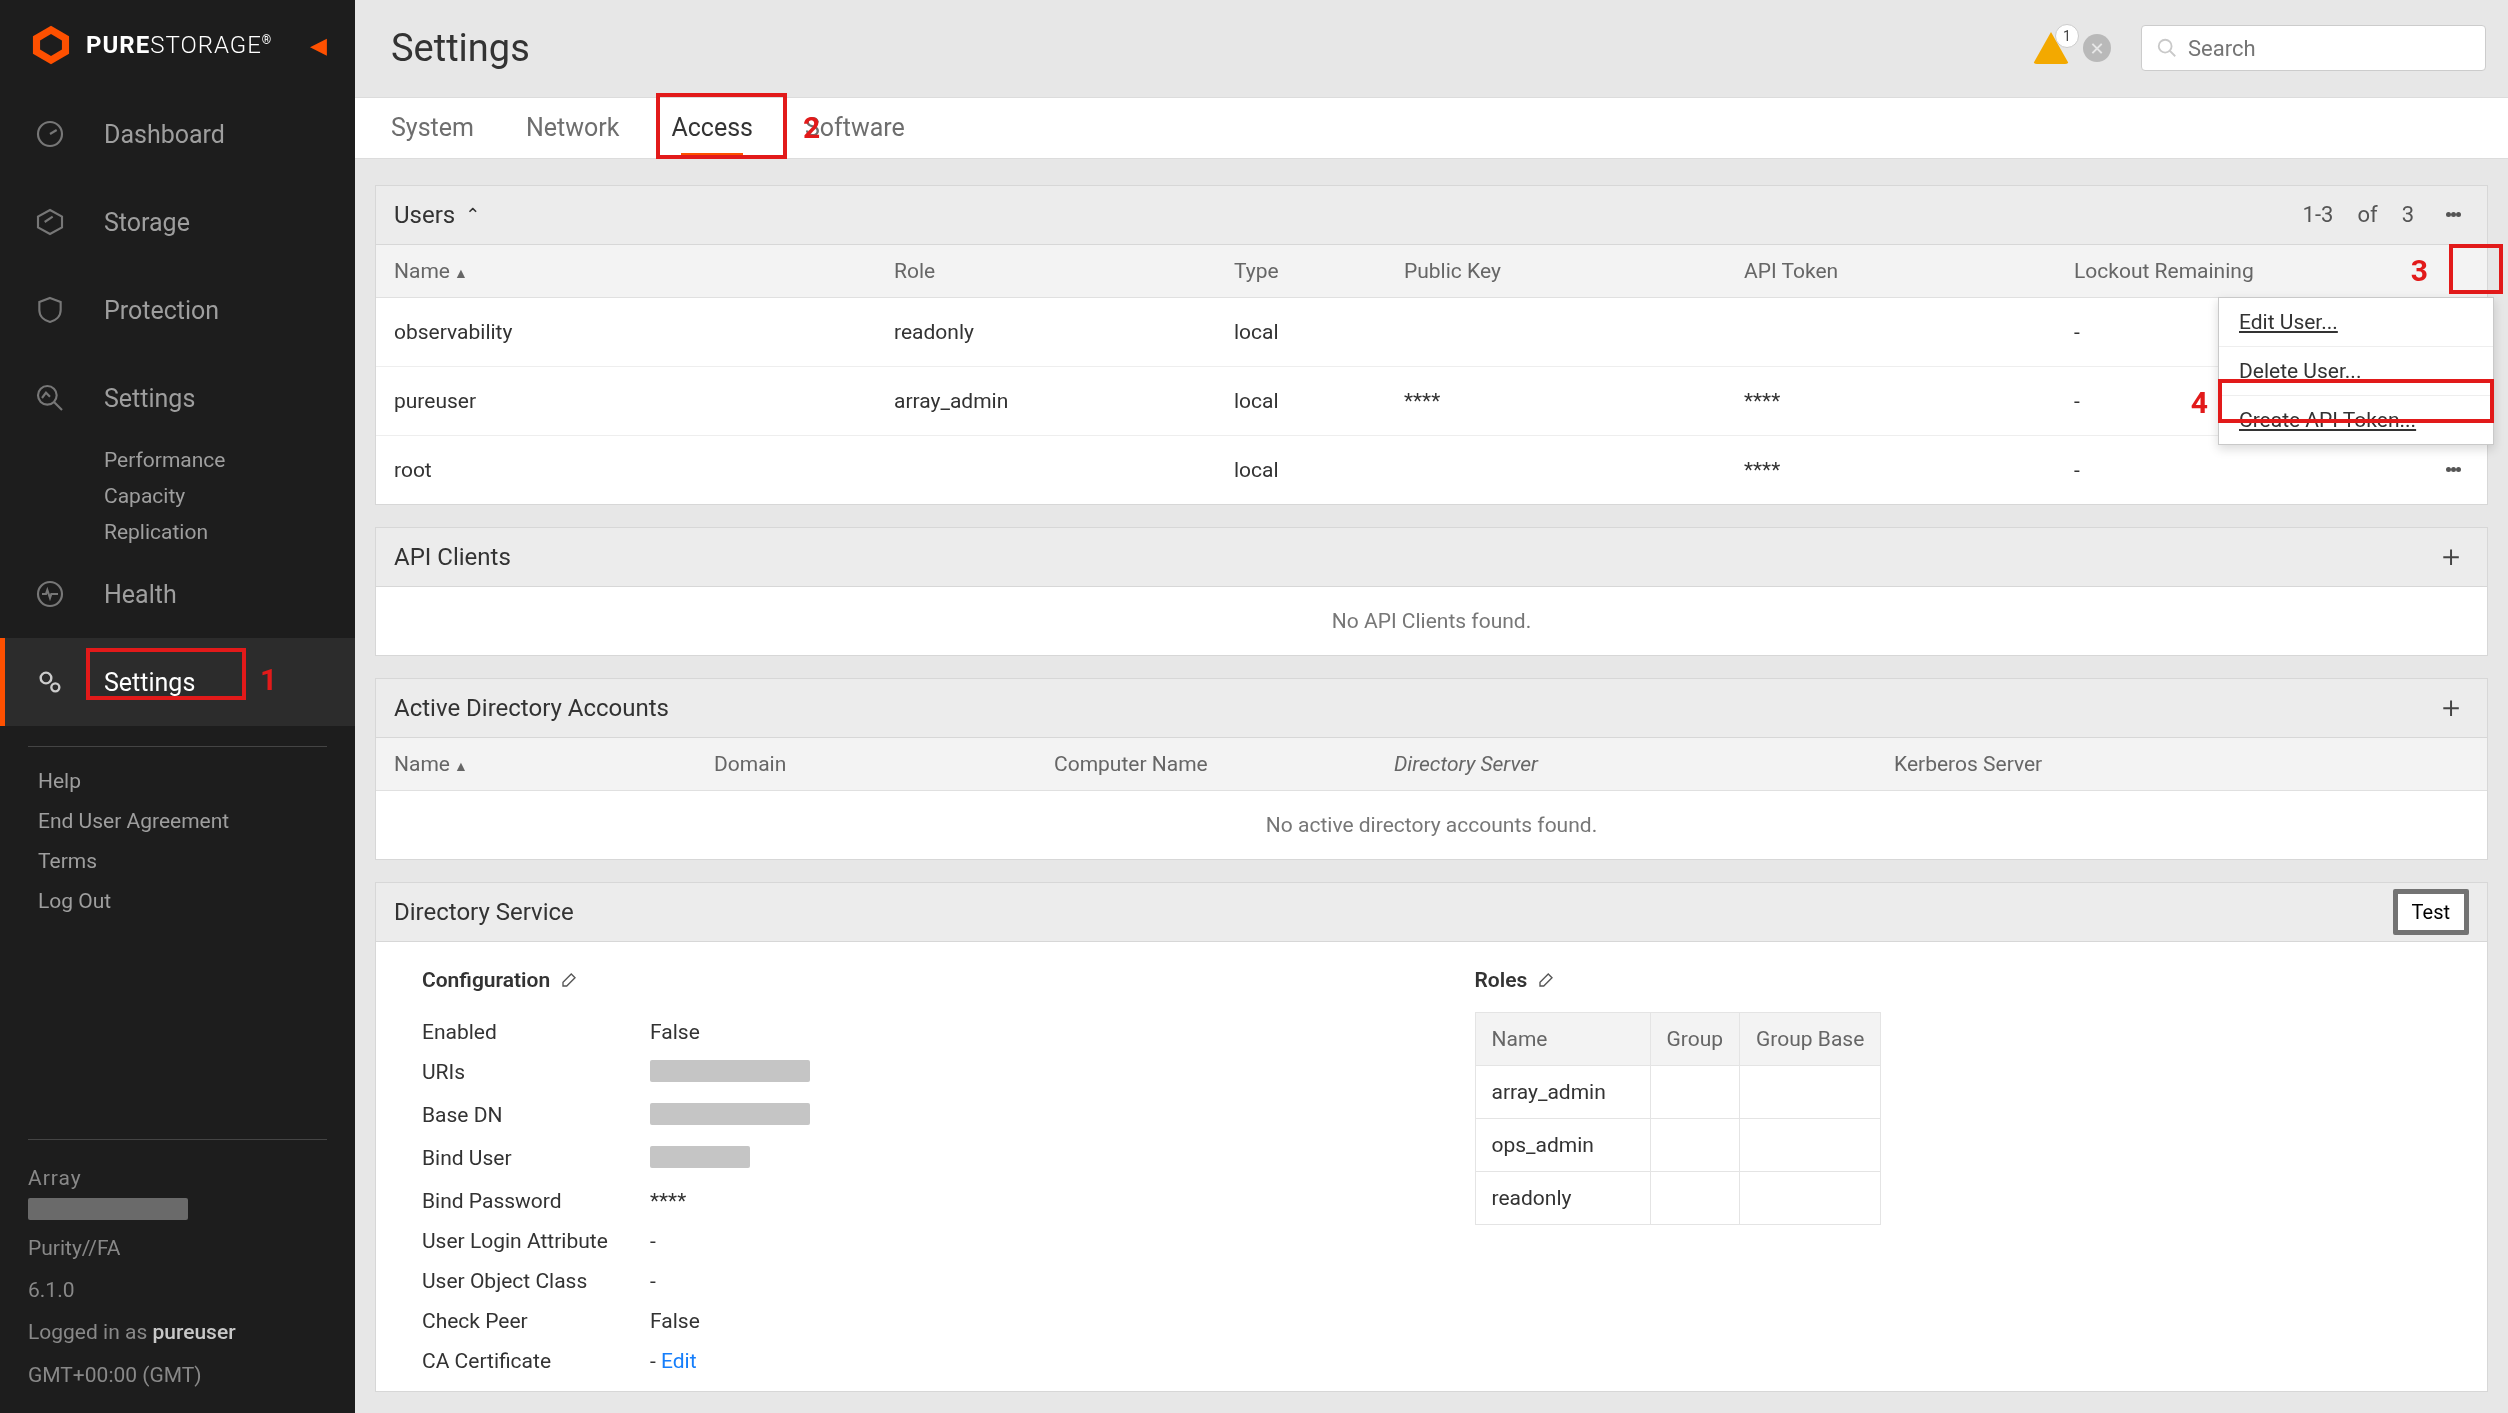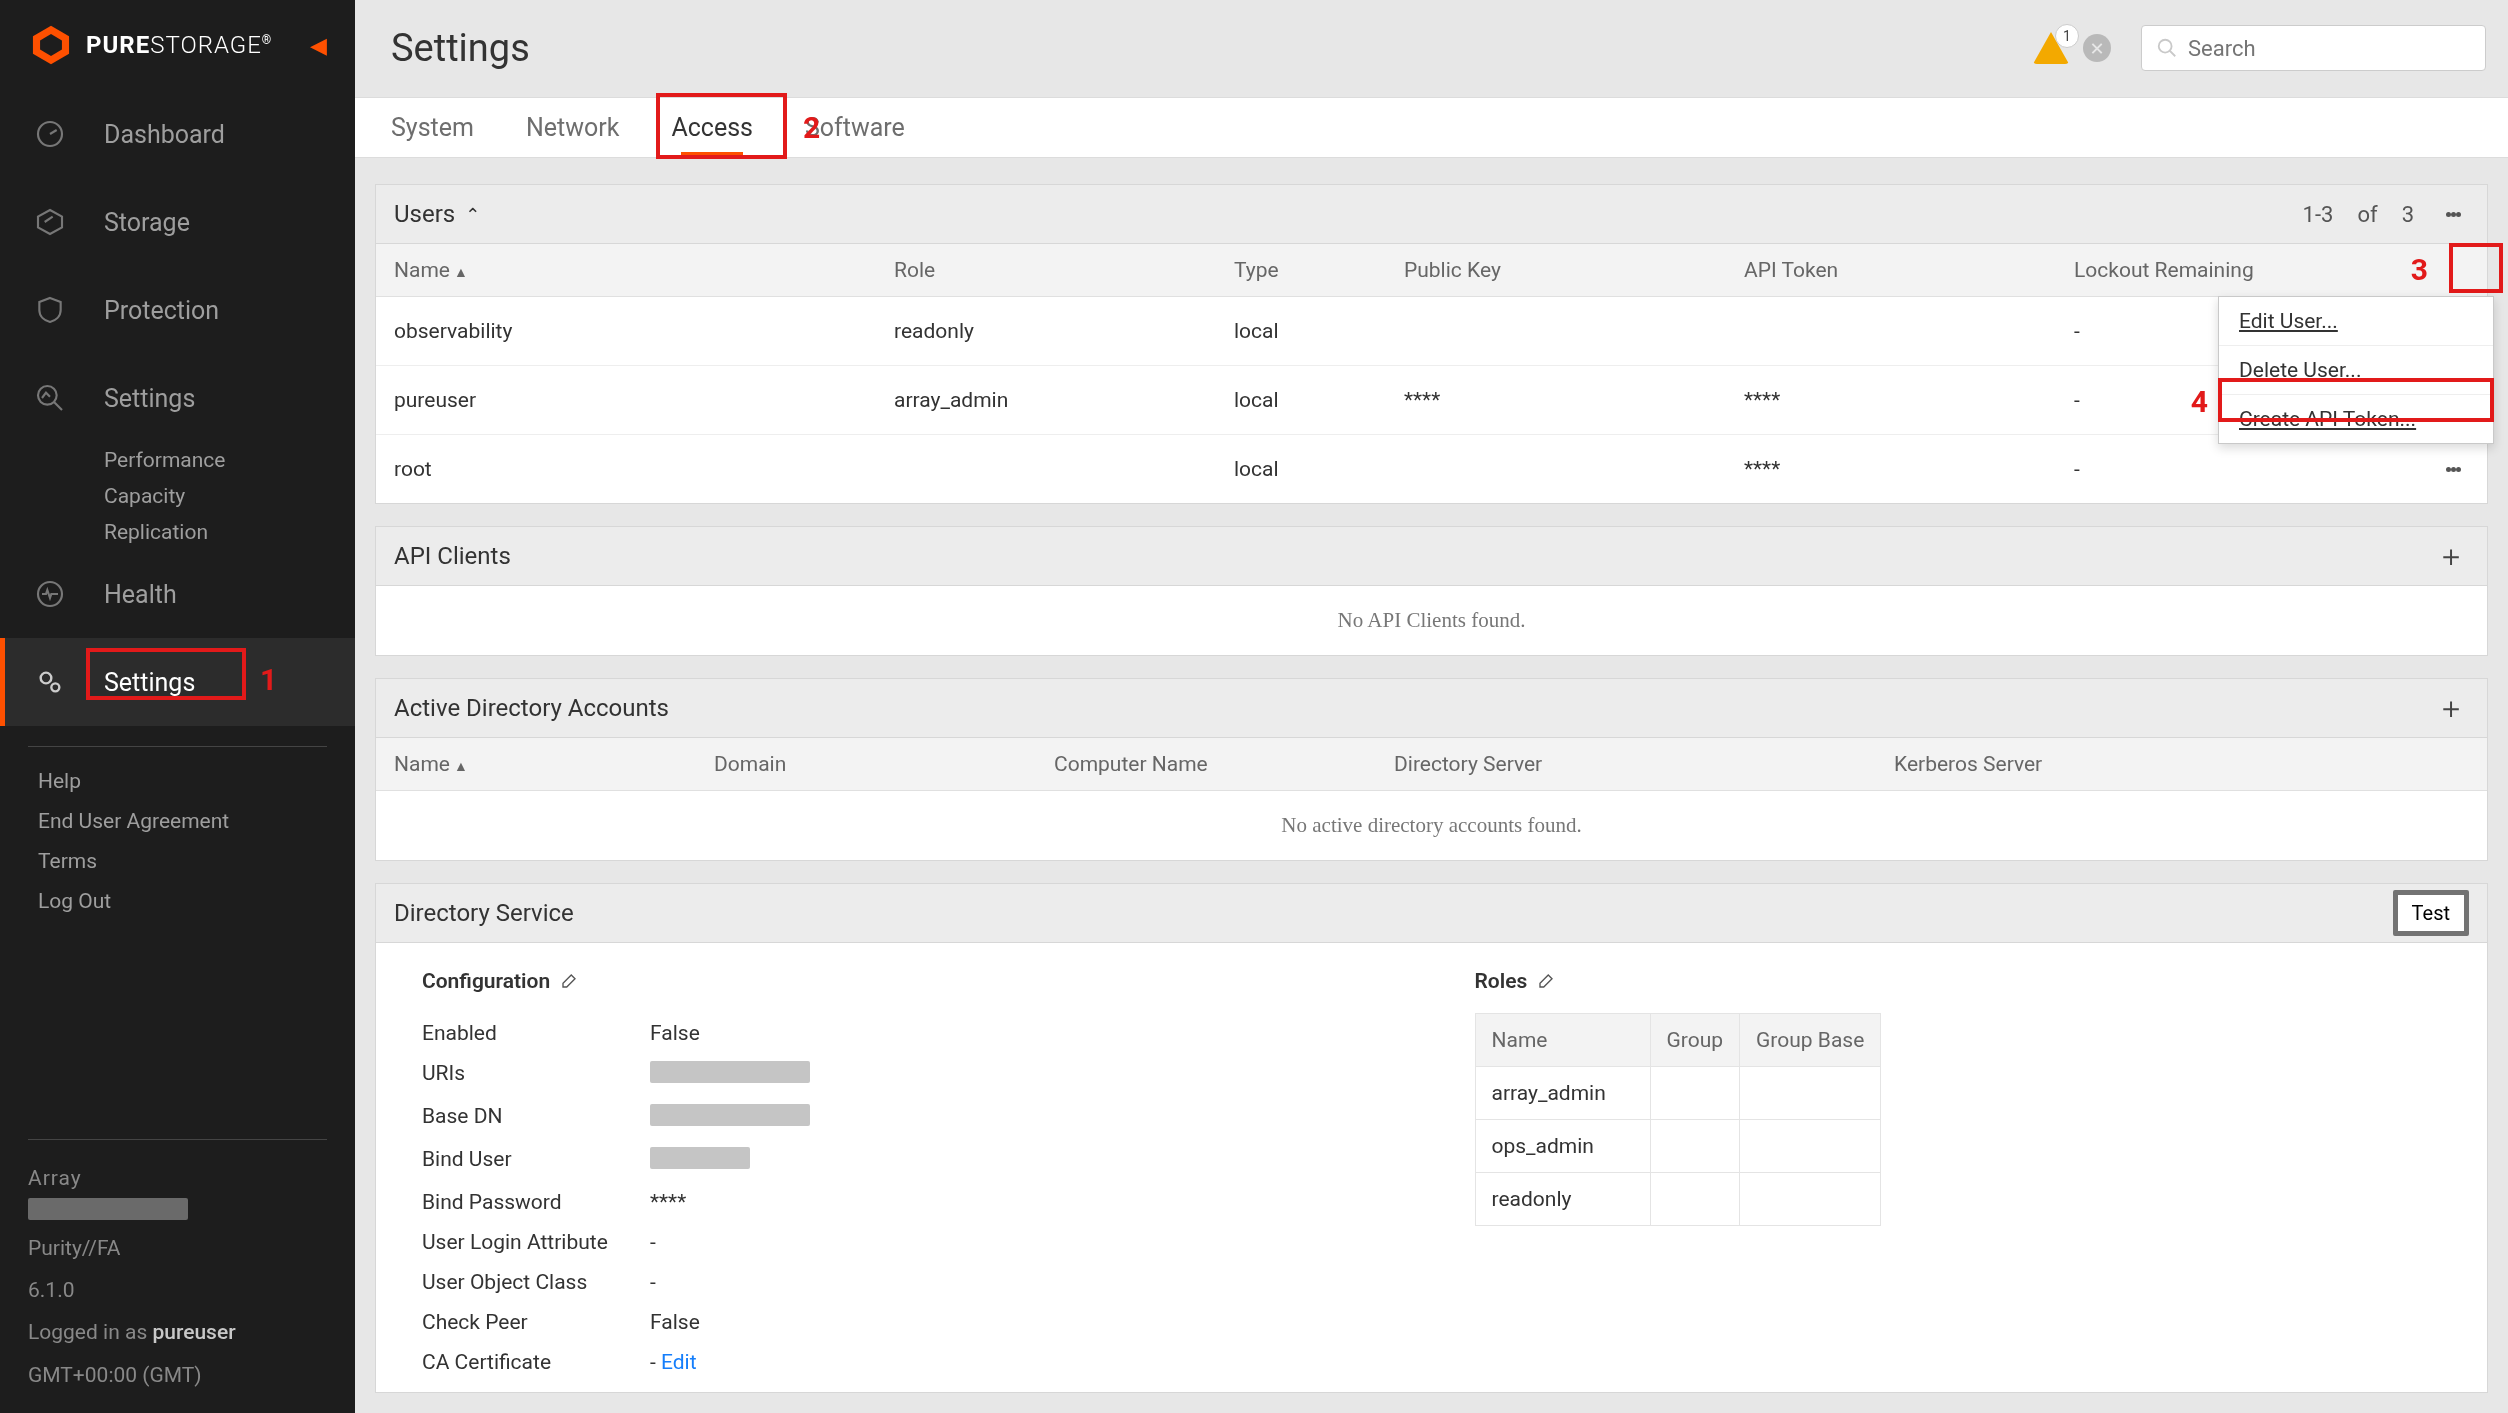--- a/index.html
+++ b/index.html
@@ -56,21 +56,21 @@
   .kebab-dot { width:5px; height:5px; background:#555; border-radius:50%; margin:2px 0;}
   .plus-btn { font-size:30px; color:#444; width:36px; text-align:center; cursor:pointer;}
   .test-btn { border:5px solid #737373; background:#fff; font-size:20px; padding:6px 14px; border-radius:2px; cursor:pointer;}
 
   table.grid { width:100%; border-collapse:collapse; }
   table.grid th { background:#f3f3f3; text-align:left; font-weight:400; color:#666; font-size:21px; padding:14px 18px; border-bottom:1px solid #e0e0e0; }
   table.grid td { font-size:21px; color:#333; padding:14px 18px; border-bottom:1px solid #eee; }
   table.grid tr:last-child td { border-bottom:none; }
   .row-kebab-cell { width:60px; text-align:center; }
   .sort-arrow { font-size:14px; margin-left:4px; }
-  .empty-msg { text-align:center; padding:22px; color:#777; font-size:21px;font-family:Liberation Serif, serif; }
+  .empty-msg { text-align:center; padding:22px; color:#777; font-size:21px; }
 
   .cols2 { display:flex; }
   .dir-left { flex:1; padding:26px 40px 10px 46px; }
   .dir-right { flex:1; padding:26px 40px 10px 40px; }
   .sect-title { font-size:21px; color:#333; font-weight:600; margin-bottom:20px; display:flex; align-items:center; gap:10px; }
   .edit-ico { width:18px; height:18px; }
   .kv { display:flex; padding:8px 0; }
   .kv .k { width:228px; color:#333; font-size:21px; }
   .kv .v { font-size:21px; color:#333; }
   .masked { display:inline-block; width:160px; height:22px; background:#c5c5c5; border-radius:2px; }
@@ -319,21 +319,21 @@
         <span>Active Directory Accounts</span>
         <span class="grow"></span>
         <span class="plus-btn">＋</span>
       </div>
       <table class="grid">
         <thead>
             <tr>
           <th style="width:320px;"><span>Name</span><span class="sort-arrow">▲</span></th>
           <th style="width:340px;">Domain</th>
           <th style="width:340px;">Computer Name</th>
-          <th style="width:500px;">Directory Server</th>
+          <th style="width:500px;font-style:italic;">Directory Server</th>
           <th>Kerberos Server</th>
           <th class="row-kebab-cell"></th>
         </tr>
           </thead>
       </table>
       <div class="empty-msg">No active directory accounts found.</div>
     </div>
 
     <div class="panel">
       <div class="panel-hdr">

